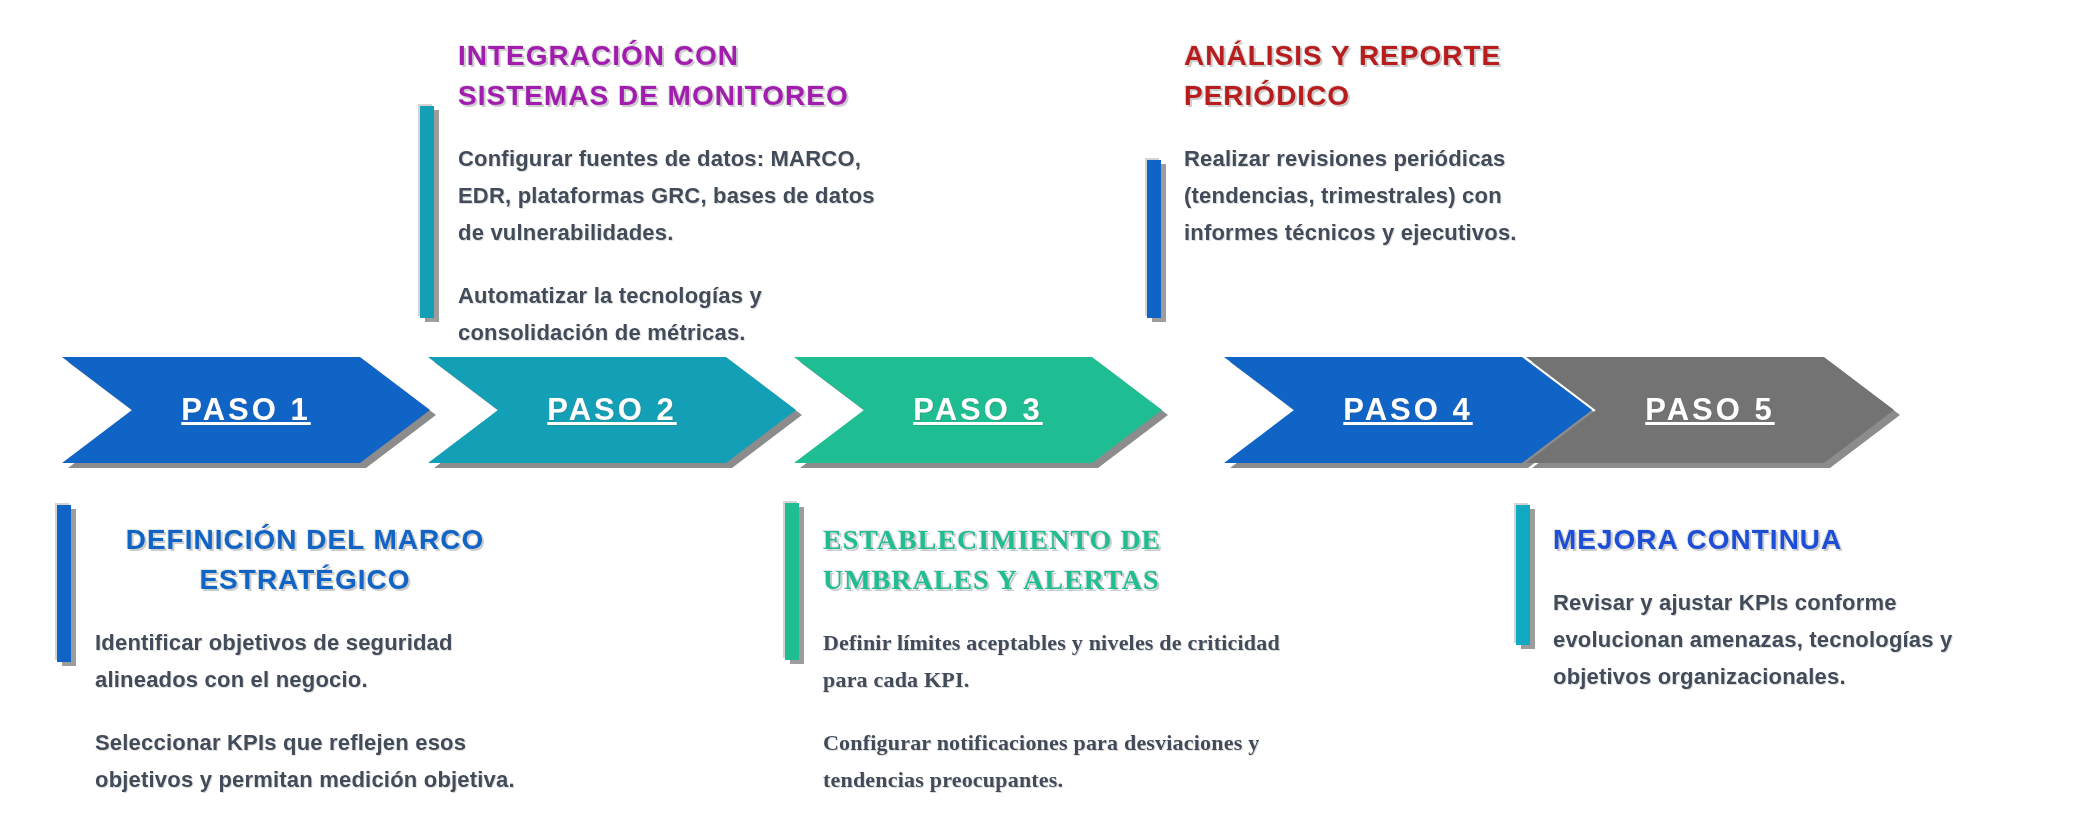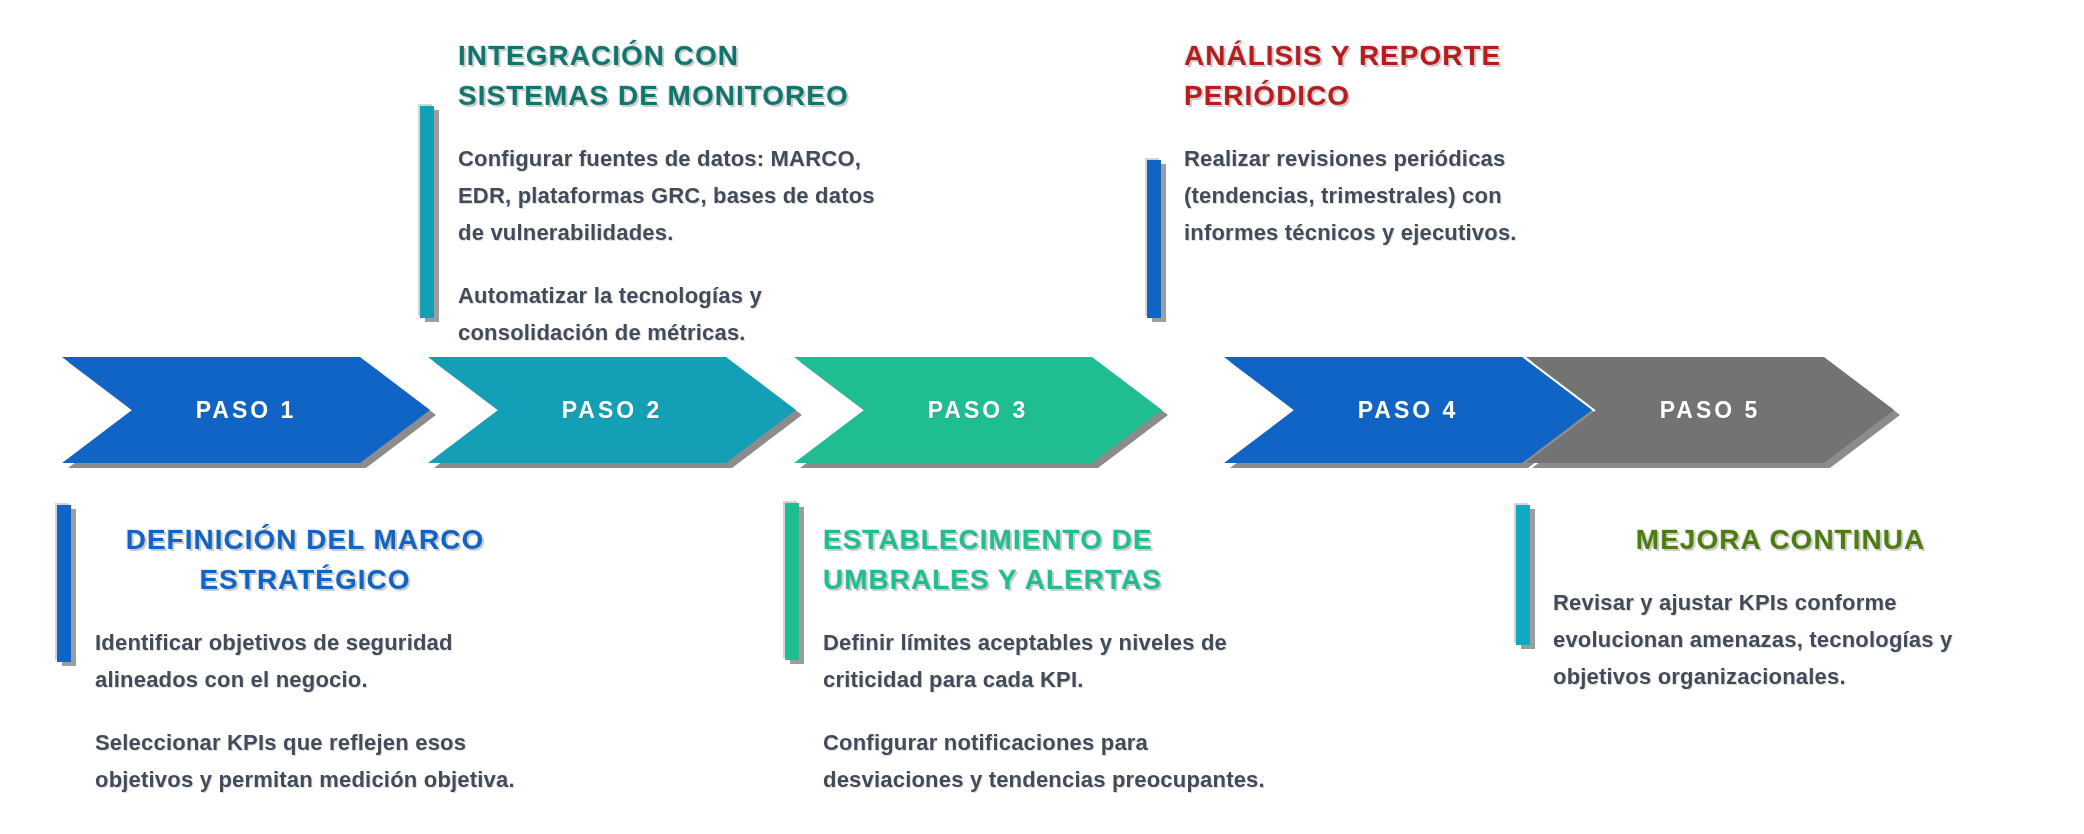--- a/index.html
+++ b/index.html
@@ -24,24 +24,25 @@
     width: 100%;
     height: 100%;
     clip-path: polygon(0% 0%, calc(100% - 70px) 0%, 100% 50%, calc(100% - 70px) 100%, 0% 100%, 70px 50%);
     display: flex;
     align-items: center;
     justify-content: center;
   }
   .arrow-label {
     color: #ffffff;
     font-weight: bold;
-    font-size: 23px;
+    font-size: 31px;
     letter-spacing: 3px;
     text-shadow: 1px 1px 0 rgba(90,90,90,0.25);
     white-space: nowrap;
+    text-decoration: underline;
   }
   .aw-1 { left: 62px; }
   .aw-2 { left: 428px; }
   .aw-3 { left: 794px; }
   .aw-4 { left: 1224px; }
   .aw-5 { left: 1526px; }
 
   
   .info-block { position: absolute; }
   .accent-bar {
@@ -68,37 +69,37 @@
     text-shadow: 1px 1px 0 rgba(128,128,128,0.28);
   }
 
   
   .block-s1 { left: 95px;   top: 520px; width: 420px; }
   .block-s1 .accent-bar { left: -38px; top: -15px; height: 157px; }
 
   .block-s2 { left: 458px;  top: 36px;  width: 424px; }
   .block-s2 .accent-bar { left: -38px; top: 70px;  height: 212px; }
 
-  .block-s3 { left: 823px;  top: 520px; width: 460px; }
+  .block-s3 { left: 823px;  top: 520px; width: 460px; font-family: Liberation Serif, serif; }
   .block-s3 .accent-bar { left: -38px; top: -17px; height: 157px; }
 
   .block-s4 { left: 1184px; top: 36px;  width: 410px; }
   .block-s4 .accent-bar { left: -37px; top: 124px; height: 158px; }
 
   .block-s5 { left: 1553px; top: 520px; width: 455px; }
   .block-s5 .accent-bar { left: -37px; top: -15px; height: 140px; }
 </style>
 </head>
 <body>
 
 <div class="canvas">
 
   <div class="info-block block-s2">
     <div class="accent-bar" style="background: rgb(19, 160, 182);"></div>
-    <div class="block-title" style="color: #0f766e;">INTEGRACIÓN CON SISTEMAS DE MONITOREO</div>
+    <div class="block-title" style="color: #a21caf;">INTEGRACIÓN CON SISTEMAS DE MONITOREO</div>
     <div class="paragraphs">
       <p>Configurar fuentes de datos: MARCO, EDR, plataformas GRC, bases de datos de vulnerabilidades.</p>
       <p>Automatizar la tecnologías y consolidación de métricas.</p>
     </div>
   </div>
 
   <div class="info-block block-s4">
     <div class="accent-bar" style="background: rgb(15, 100, 197);"></div>
     <div class="block-title" style="color: #b91c1c;">ANÁLISIS Y REPORTE PERIÓDICO</div>
     <div class="paragraphs">
@@ -145,19 +146,19 @@
     <div class="accent-bar" style="background: rgb(31, 189, 146);"></div>
     <div class="block-title" style="color: rgb(31, 189, 146);">ESTABLECIMIENTO DE UMBRALES Y ALERTAS</div>
     <div class="paragraphs">
       <p>Definir límites aceptables y niveles de criticidad para cada KPI.</p>
       <p>Configurar notificaciones para desviaciones y tendencias preocupantes.</p>
     </div>
   </div>
 
   <div class="info-block block-s5">
     <div class="accent-bar" style="background: rgb(16, 169, 194);"></div>
-    <div class="block-title" style="color: #4d7c0f; text-align: center;">MEJORA CONTINUA</div>
+    <div class="block-title" style="color: #1d4ed8;">MEJORA CONTINUA</div>
     <div class="paragraphs">
       <p>Revisar y ajustar KPIs conforme evolucionan amenazas, tecnologías y objetivos organizacionales.</p>
     </div>
   </div>
 
 </div>
 
 </body></html>

